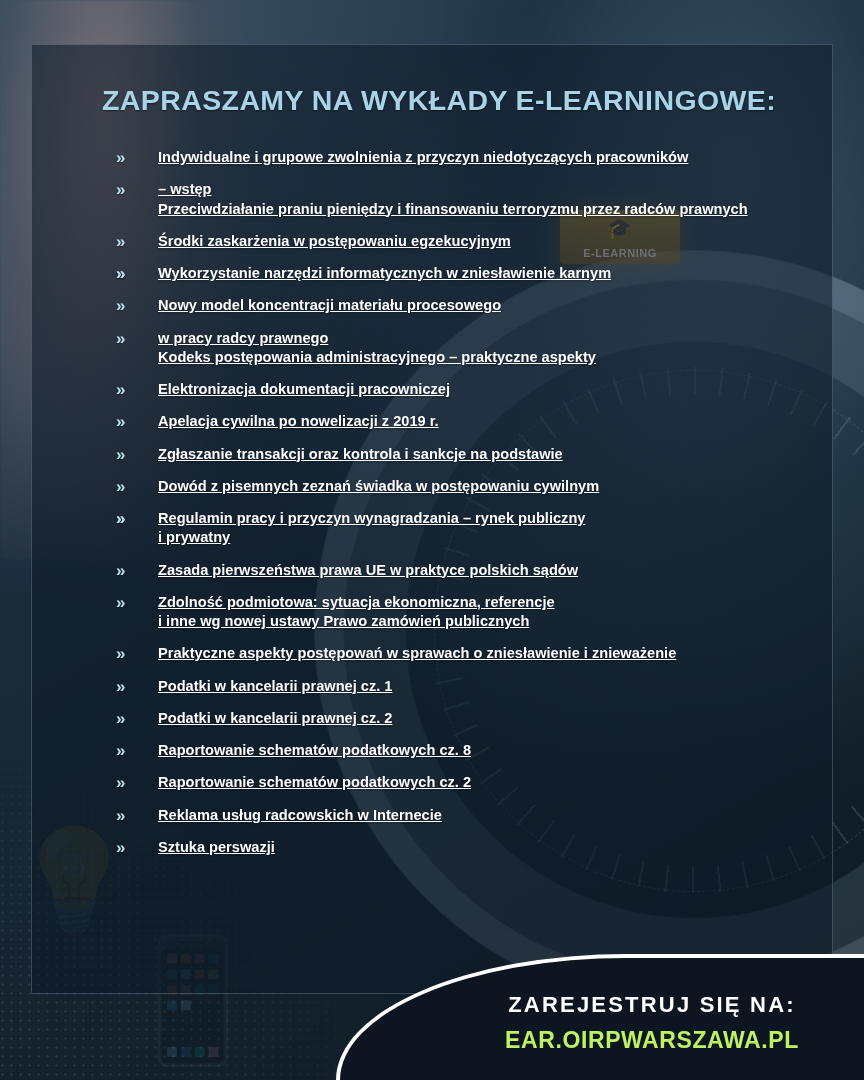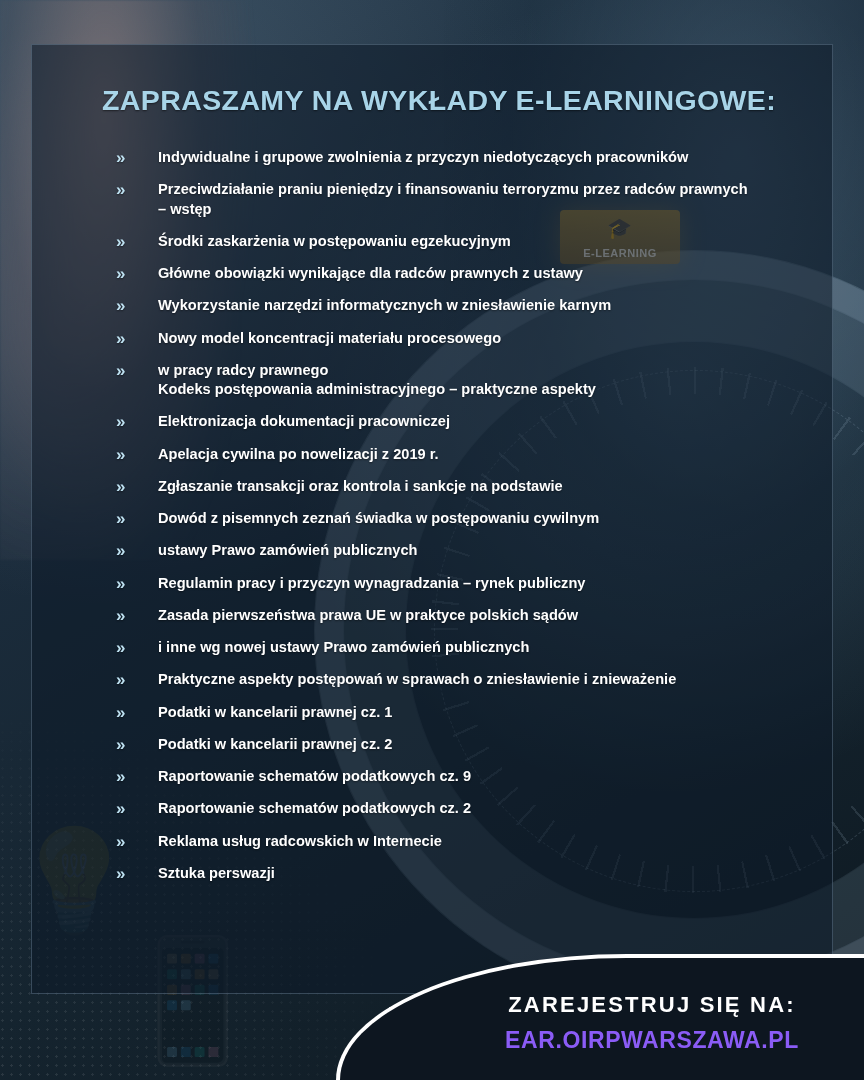--- a/index.html
+++ b/index.html
@@ -166,21 +166,21 @@
     top: 1px;
     width: 30px;
     height: 18px;
     color: #bfe2f2;
     font-size: 17px;
     font-weight: bold;
     letter-spacing: -3px;
     line-height: 18px;
   }
 
-  .item .line { display: block; }
+  .item .line { display: block; text-decoration: underline; }
 
   
   .cta-wrap {
     position: absolute;
     left: 0; bottom: 0;
     width: 864px; height: 126px;
     overflow: hidden;
   }
   .cta-dark {
     position: absolute;
@@ -206,21 +206,21 @@
     color: #ffffff;
     font-size: 22px;
     font-weight: bold;
     letter-spacing: 2.2px;
   }
   .cta-url {
     position: absolute;
     right: 34px; bottom: 26px;
     width: 420px;
     text-align: center;
-    color: #8b5cf6;
+    color: #bef264;
     font-size: 23px;
     font-weight: bold;
     letter-spacing: 0.6px;
   }
 </style>
 </head>
 <body>
 
 <div class="bg-root">
   <div class="bg-photo-left"></div>
@@ -242,30 +242,29 @@
 
   <div class="headline">ZAPRASZAMY NA WYKŁADY E-LEARNINGOWE:</div>
 
   <ul class="list" id="lecture-list">
       <li class="item" style="margin-bottom: 13px;">
         <span class="chev">»</span>
         <span class="line">Indywidualne i grupowe zwolnienia z przyczyn niedotyczących pracowników</span>
       </li>
       <li class="item" style="margin-bottom: 13px;">
         <span class="chev">»</span>
+        <span class="line">– wstęp</span>
         <span class="line">Przeciwdziałanie praniu pieniędzy i finansowaniu terroryzmu przez radców prawnych</span>
-        <span class="line">– wstęp</span>
       </li>
       <li class="item" style="margin-bottom: 13px;">
         <span class="chev">»</span>
         <span class="line">Środki zaskarżenia w postępowaniu egzekucyjnym</span>
       </li>
       <li class="item" style="margin-bottom: 13px;">
         <span class="chev">»</span>
-        <span class="line">Główne obowiązki wynikające dla radców prawnych z ustawy</span>
       </li>
       <li class="item" style="margin-bottom: 13px;">
         <span class="chev">»</span>
         <span class="line">Wykorzystanie narzędzi informatycznych w zniesławienie karnym</span>
       </li>
       <li class="item" style="margin-bottom: 13px;">
         <span class="chev">»</span>
         <span class="line">Nowy model koncentracji materiału procesowego</span>
       </li>
       <li class="item" style="margin-bottom: 13px;">
@@ -284,49 +283,50 @@
       <li class="item" style="margin-bottom: 13px;">
         <span class="chev">»</span>
         <span class="line">Zgłaszanie transakcji oraz kontrola i sankcje na podstawie</span>
       </li>
       <li class="item" style="margin-bottom: 13px;">
         <span class="chev">»</span>
         <span class="line">Dowód z pisemnych zeznań świadka w postępowaniu cywilnym</span>
       </li>
       <li class="item" style="margin-bottom: 13px;">
         <span class="chev">»</span>
-        <span class="line">ustawy Prawo zamówień publicznych</span>
       </li>
       <li class="item" style="margin-bottom: 13px;">
         <span class="chev">»</span>
         <span class="line">Regulamin pracy i przyczyn wynagradzania – rynek publiczny</span>
+        <span class="line">i prywatny</span>
       </li>
       <li class="item" style="margin-bottom: 13px;">
         <span class="chev">»</span>
         <span class="line">Zasada pierwszeństwa prawa UE w praktyce polskich sądów</span>
       </li>
       <li class="item" style="margin-bottom: 13px;">
         <span class="chev">»</span>
+        <span class="line">Zdolność podmiotowa: sytuacja ekonomiczna, referencje</span>
         <span class="line">i inne wg nowej ustawy Prawo zamówień publicznych</span>
       </li>
       <li class="item" style="margin-bottom: 13px;">
         <span class="chev">»</span>
         <span class="line">Praktyczne aspekty postępowań w sprawach o zniesławienie i znieważenie</span>
       </li>
       <li class="item" style="margin-bottom: 13px;">
         <span class="chev">»</span>
         <span class="line">Podatki w kancelarii prawnej cz. 1</span>
       </li>
       <li class="item" style="margin-bottom: 13px;">
         <span class="chev">»</span>
         <span class="line">Podatki w kancelarii prawnej cz. 2</span>
       </li>
       <li class="item" style="margin-bottom: 13px;">
         <span class="chev">»</span>
-        <span class="line">Raportowanie schematów podatkowych cz. 9</span>
+        <span class="line">Raportowanie schematów podatkowych cz. 8</span>
       </li>
       <li class="item" style="margin-bottom: 13px;">
         <span class="chev">»</span>
         <span class="line">Raportowanie schematów podatkowych cz. 2</span>
       </li>
       <li class="item" style="margin-bottom: 13px;">
         <span class="chev">»</span>
         <span class="line">Reklama usług radcowskich w Internecie</span>
       </li>
       <li class="item" style="margin-bottom: 13px;">

